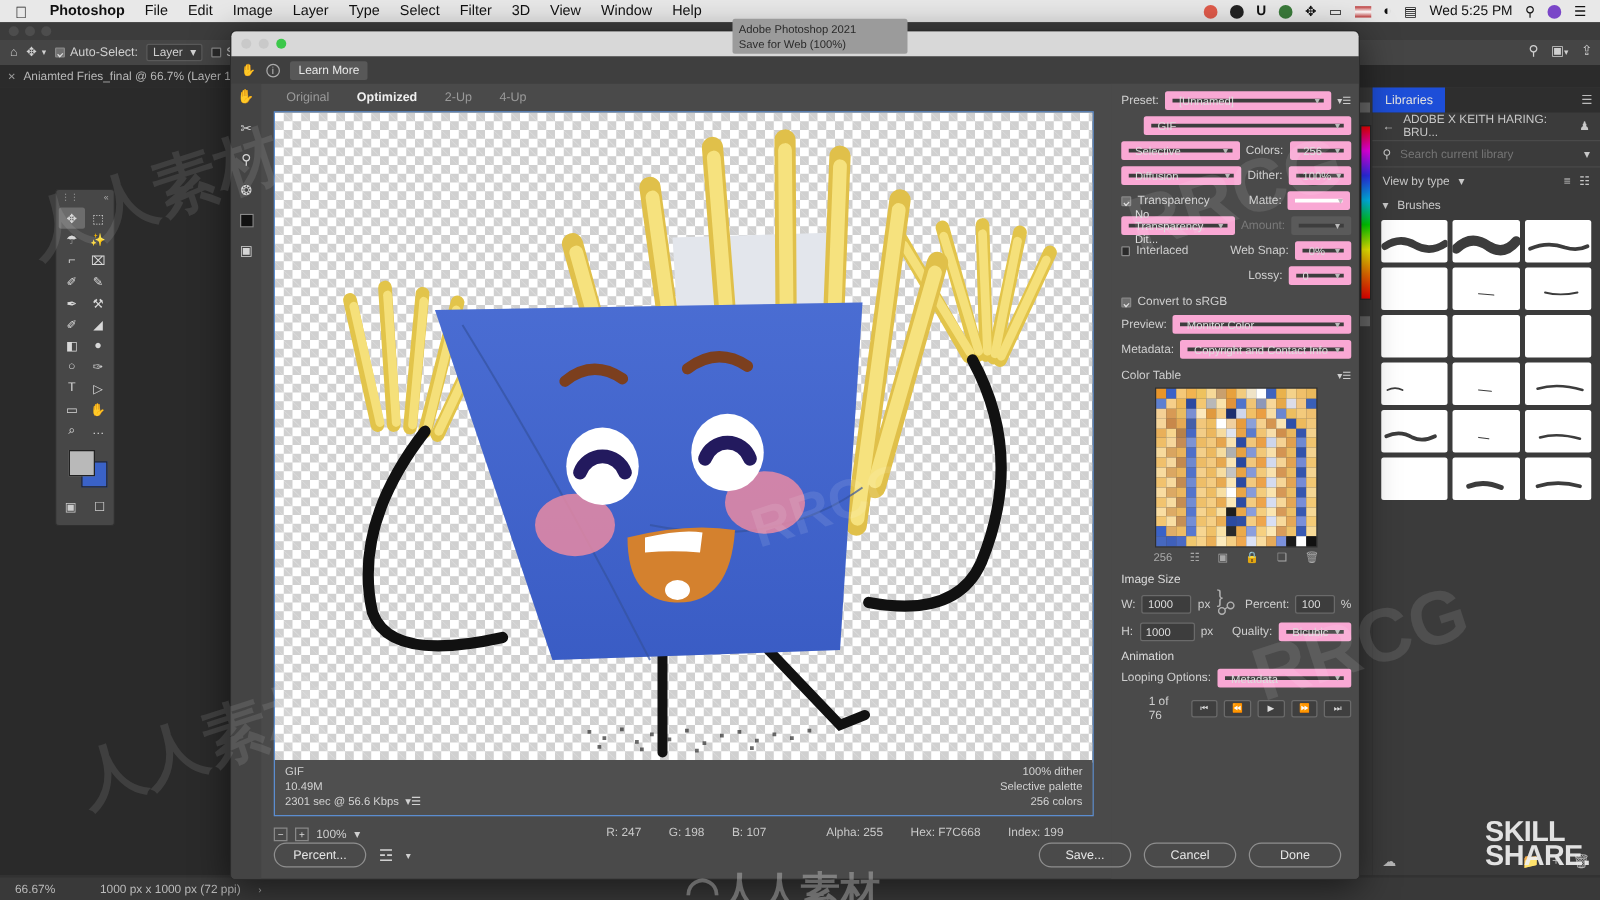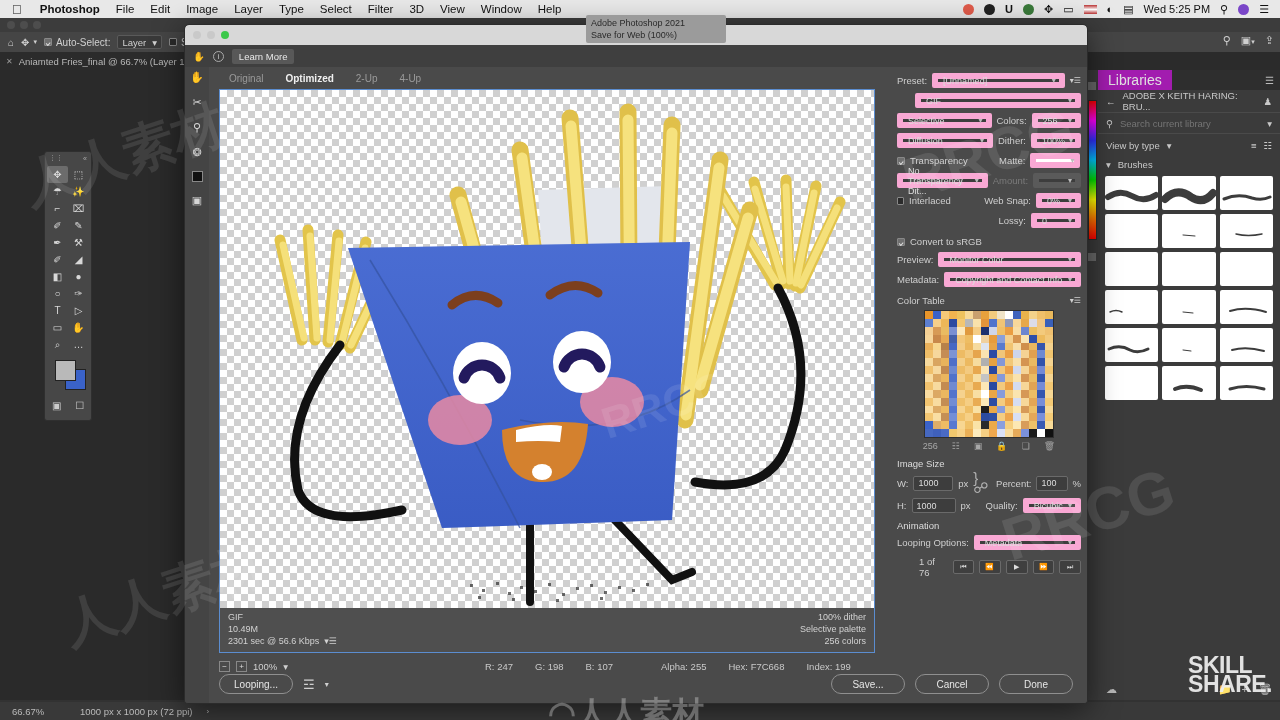--- a/index.html
+++ b/index.html
@@ -79,21 +79,21 @@
     position:absolute; right:183px; top:82px; width:9px; height:140px; border:1px solid #2a2a2a;
     background:linear-gradient(to bottom,#ff0000,#ff00ff,#3030ff,#00c8ff,#00e000,#ffff00,#ff7700,#ff0000);
   }
   #dock-btn1{position:absolute; right:184px; top:64px; width:11px;height:8px;background:#6a6a6a;}
   #dock-btn2{position:absolute; right:184px; top:235px; width:11px;height:8px;background:#6a6a6a;}
   #ps-topright{ position:absolute; right:6px; top:16px; display:flex; gap:10px; align-items:center; font-size:11px; color:#cfcfcf;}
 
   
   #libraries { position:absolute; right:0; top:52px; width:182px; height:630px; background:#3b3b3b; }
   #lib-tabbar { height:20px; background:#2e2e2e; display:flex; align-items:center; }
-  #lib-tab { background:#a21caf; height:20px; display:flex; align-items:center; padding:0 10px; font-size:14px; color:#e0e0e0;}
+  #lib-tab { background:#1d4ed8; height:20px; display:flex; align-items:center; padding:0 10px; font-size:10px; color:#e0e0e0;}
   #lib-menuicon { margin-left:auto; margin-right:6px; font-size:10px; color:#bbb; }
   .lib-row { display:flex; align-items:center; height:22px; padding:0 8px; gap:7px; font-size:9.5px; color:#c8c8c8;}
   #lib-search { border-top:1px solid #4a4a4a; border-bottom:1px solid #4a4a4a; }
   #lib-search input{ background:transparent; border:0; outline:none; color:#bdbdbd; font-size:9.5px; flex:1;
      font-family:"Liberation Sans",sans-serif;}
   #lib-grid { display:grid; grid-template-columns:repeat(3,1fr); gap:4px; padding:4px 7px; }
   .brush-cell { background:#fff; height:34px; border-radius:2px; position:relative; overflow:hidden;}
   .stroke { position:absolute; left:50%; top:50%; transform:translate(-50%,-50%); }
   #lib-footer{ position:absolute; bottom:0; left:0; width:182px; height:22px; display:flex;
      align-items:center; padding:0 8px; font-size:11px; color:#b5b5b5;}
@@ -999,21 +999,21 @@
         <span style="margin-right:auto;padding-left:22px">1 of 76</span>
         <span class="ac-btn">⏮</span>
         <span class="ac-btn">⏪</span>
         <span class="ac-btn">▶</span>
         <span class="ac-btn">⏩</span>
         <span class="ac-btn">⏭</span>
       </div>
     </div>
 
     <div id="bottombar">
-      <span class="rnd-btn" id="preview-btn">Looping...</span>
+      <span class="rnd-btn" id="preview-btn">Percent...</span>
       <span style="font-size:13px">☲</span>
       <span style="font-size:8px">▾</span>
       <span style="flex:1"></span>
       <span class="rnd-btn">Save...</span>
       <span class="rnd-btn">Cancel</span>
       <span class="rnd-btn">Done</span>
     </div>
   </div>
 </div>
 

